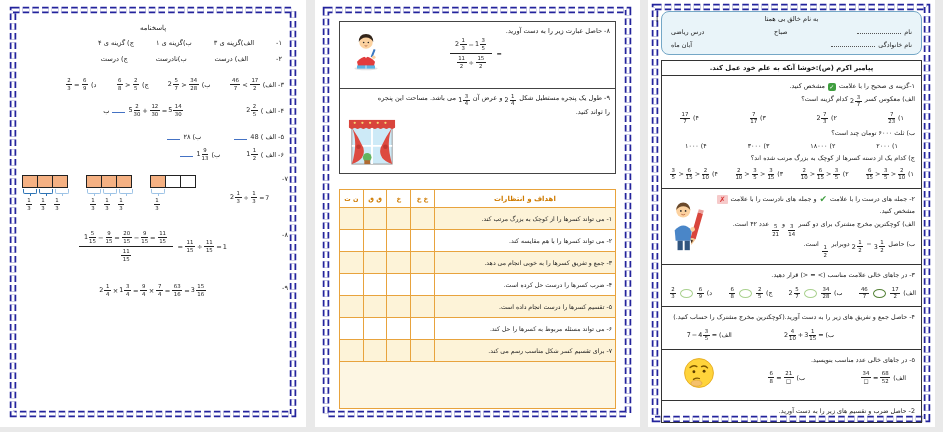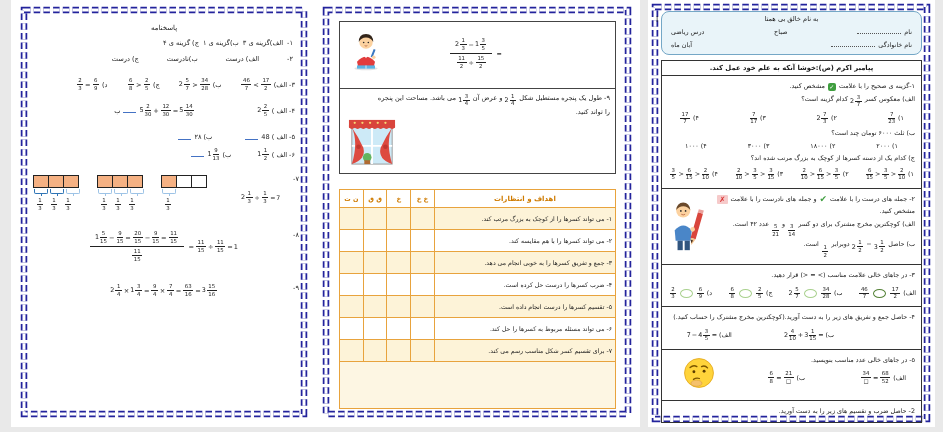--- a/index.html
+++ b/index.html
@@ -2,21 +2,21 @@
 <html lang="fa"><head>
 <meta charset="utf-8">
 <style>
   html,body{margin:0;padding:0;}
   body{
     width:943px;height:432px;position:relative;background:#e9e9e9;
     font-family:"DejaVu Sans",sans-serif;color:#1a1a1a;overflow:hidden;
     -webkit-font-smoothing:antialiased;
   }
   .sheet{position:absolute;top:0;height:427px;background:#fff;overflow:hidden;}
-  #sheet1{left:11px;width:306px;}
+  #sheet1{left:0;width:306px;}
   #sheet2{left:315px;width:325px;}
   #sheet3{left:648px;width:287px;}
   .chain{position:absolute;left:0;top:0;pointer-events:none;}
   .content{position:absolute;direction:rtl;}
   .p1{left:22px;right:22px;top:18px;bottom:14px;font-size:6.6px;}
   .p2{left:24px;right:24px;top:16px;bottom:14px;font-size:6.6px;}
   .p3{left:13px;right:13px;top:11px;bottom:10px;font-size:6.4px;}
 
   
   .fr{display:inline-flex;flex-direction:column;align-items:center;line-height:1;
@@ -35,21 +35,21 @@
   .cfr{display:inline-flex;flex-direction:column;align-items:center;direction:ltr;}
   .cfr .cnum{display:inline-flex;align-items:center;gap:1px;padding:0 5px 2px;border-bottom:0.9px solid #222;}
   .cfr .cden{display:inline-flex;align-items:center;gap:1px;padding-top:2px;}
   .blank{display:inline-block;width:13px;border-bottom:1.1px solid #4472c4;margin:0 3px;height:4px;}
 
   
   .p1-title{text-align:center;font-size:7px;margin-top:6px;}
   .row{display:flex;align-items:center;}
   .row .lab{white-space:nowrap;margin-left:2px;}
   .r-q1{margin-top:7px;padding-right:2px;}
-  .r-q1 span{margin-left:4px;}
+  .r-q1 span{margin-left:22px;}
   .r-q2{margin-top:8px;padding-right:2px;}
   .r-q2 span{margin-left:28px;}
   .r-q3{margin-top:15px;}
   .r-q3 .item{display:inline-flex;align-items:center;margin-left:19px;}
   .r-q4{margin-top:13px;}
   .r-q4 .item{display:inline-flex;align-items:center;}
   .r-q4 .item+.item{margin-right:62px;}
   .r-q5{margin-top:16px;}
   .r-q5 .item{display:inline-flex;align-items:center;}
   .r-q5 .item+.item{margin-right:30px;}
@@ -526,20 +526,21 @@
 </div>
 
 <div class="sheet" id="sheet2">
   <svg class="chain" width="325" height="427" viewBox="0 0 325 427">
     <rect x="11" y="10" width="302" height="404" fill="none" stroke="#23239c" stroke-width="6.5" stroke-dasharray="6.5 3.2"></rect>
     <rect x="11" y="10" width="302" height="404" fill="none" stroke="#ffffff" stroke-width="3" stroke-dasharray="6.5 3.2"></rect>
   </svg>
   <div class="content p2">
     <div class="qbox">
       <div class="qrow q8row">
+        <div class="qtext">۸- حاصل عبارت زیر را به دست آورید.</div>
         <span class="p2-illu boy1">
           <svg width="36" height="42" viewBox="0 0 40 44">
             <ellipse cx="20" cy="41.5" rx="13" ry="2" fill="#e3e3e3"></ellipse>
             <circle cx="20" cy="12" r="7.5" fill="#fcd2a0"></circle>
             <path d="M12,12 q0,-9 8,-9 q8,0 8,9 q-2.5,-5 -8,-5 q-5.5,0 -8,5z" fill="#33251a"></path>
             <circle cx="17.4" cy="12.5" r="0.9" fill="#2a2a2a"></circle>
               <circle cx="22.6" cy="12.5" r="0.9" fill="#2a2a2a"></circle>
             <path d="M18.5,16 q1.5,1.2 3,0" stroke="#b05a3c" stroke-width="0.8" fill="none"></path>
             <path d="M10,34 q10,-11 20,0 l-1.5,6 h-17z" fill="#e23c3c"></path>
             <path d="M17,26 h6 l-3,4z" fill="#fff"></path>

